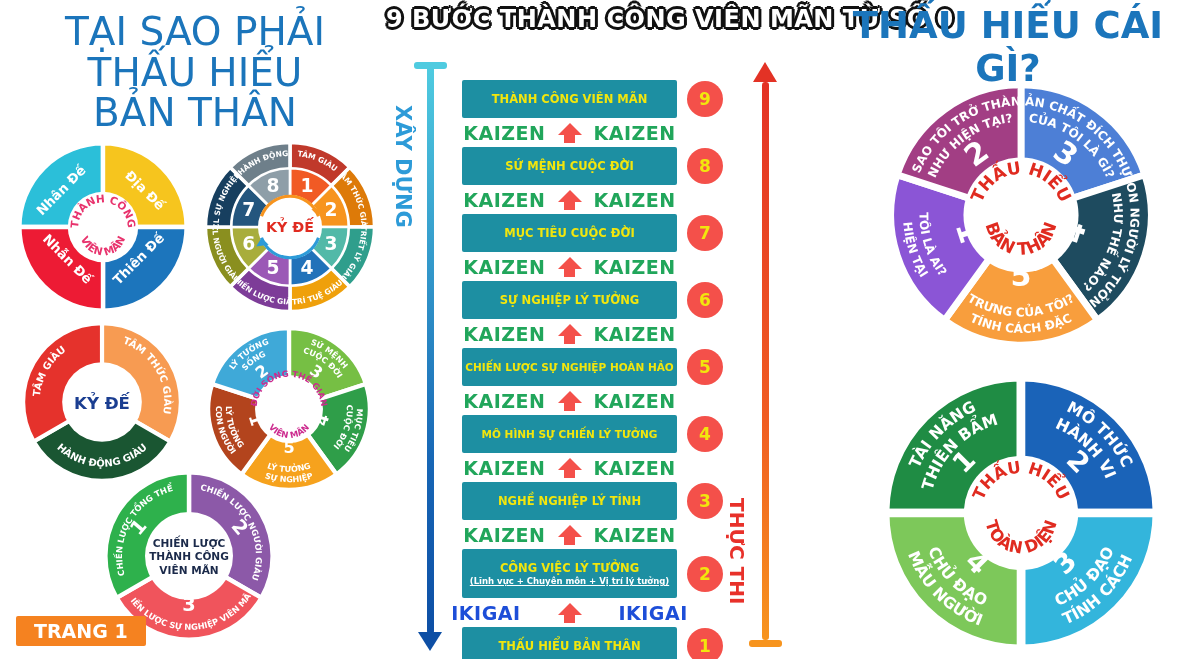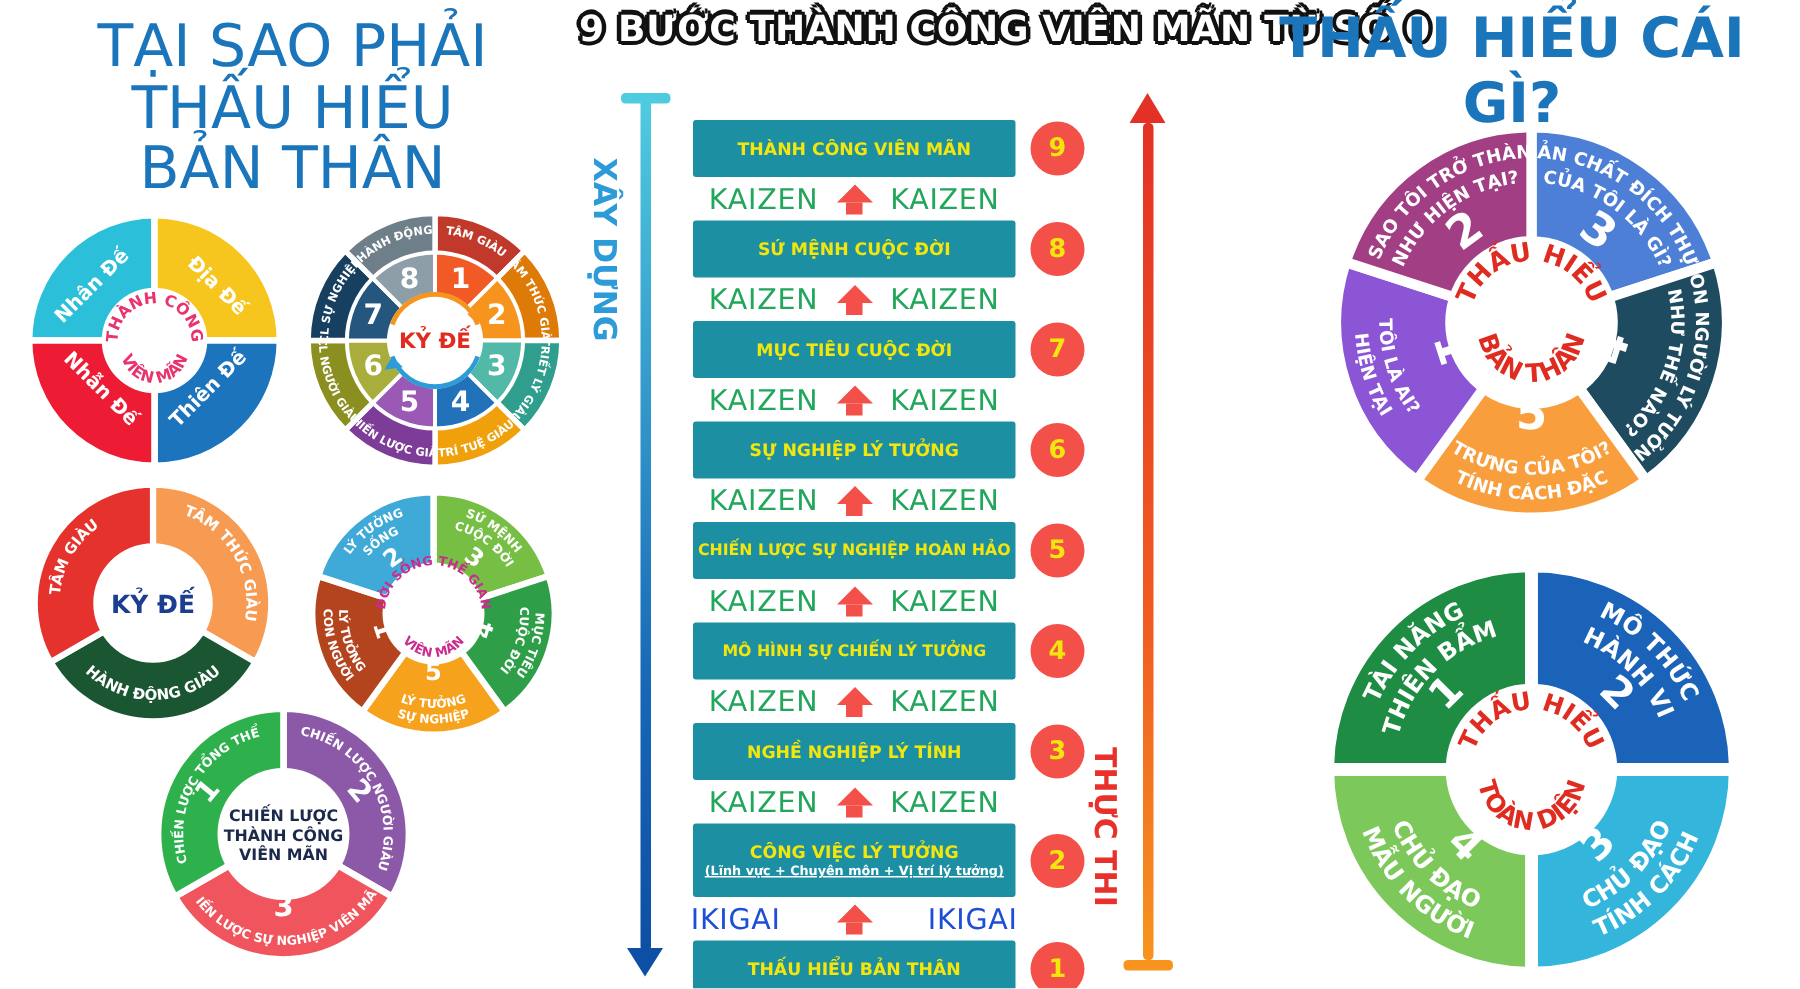--- a/index.html
+++ b/index.html
@@ -19,21 +19,21 @@
   .bar-row{position:relative;height:38px;}
   .bar-row.tall{height:49px;}
   .bar{position:absolute;inset:0;background:#1D8FA2;border-radius:2px;display:flex;
        flex-direction:column;align-items:center;justify-content:center;}
   .bar-label{color:#F2E60D;font-weight:bold;font-size:11.5px;white-space:nowrap;}
   .bar-sub{color:#ffffff;font-weight:bold;font-size:8.5px;margin-top:1px;white-space:nowrap;text-decoration:underline;}
   .num-circle{position:absolute;right:-46px;top:50%;transform:translateY(-50%);
       width:36px;height:36px;border-radius:50%;background:#F4504A;color:#F2E60D;
       font-weight:bold;font-size:17px;display:flex;align-items:center;justify-content:center;}
   .conn{height:29px;display:flex;align-items:center;justify-content:center;gap:12px;
-        color:#21A65B;font-weight:normal;font-size:19px;letter-spacing:0.5px;}
+        color:#21A65B;font-weight:bold;font-size:19px;letter-spacing:0.5px;}
   .conn.purple{color:#1d4ed8;gap:37px;}
   .arr{display:inline-flex;flex-direction:column;align-items:center;}
   .arr .head{width:0;height:0;border-left:12px solid transparent;border-right:12px solid transparent;
              border-bottom:12px solid #F4504A;}
   .arr .stem{width:11px;height:8px;background:#F4504A;}
   
   .build-line{position:absolute;left:427px;top:66px;width:7px;height:568px;border-radius:3px;
       background:linear-gradient(#4FCBE0,#1766B5 70%,#0D4FA5);}
   .build-cap{position:absolute;left:414px;top:62px;width:33px;height:7px;background:#4FCBE0;border-radius:3px;}
   .build-head{position:absolute;left:418px;top:632px;width:0;height:0;
@@ -245,20 +245,21 @@
       <textPath href="#w5s3" startOffset="50%">CHIẾN LƯỢC SỰ NGHIỆP VIÊN MÃN</textPath></text>
     <text class="num" font-size="22" transform="translate(48,72) rotate(-50)">1</text>
     <text class="num" font-size="22" transform="translate(152,72) rotate(50)">2</text>
     <text class="num" font-size="22" transform="translate(100,162)">3</text>
     <circle cx="100" cy="100" r="50" fill="#fff"></circle>
     <text font-size="12" font-weight="bold" fill="#1B2A4A" text-anchor="middle" x="100" y="90">CHIẾN LƯỢC</text>
     <text font-size="12" font-weight="bold" fill="#1B2A4A" text-anchor="middle" x="100" y="105">THÀNH CÔNG</text>
     <text font-size="12" font-weight="bold" fill="#1B2A4A" text-anchor="middle" x="100" y="120">VIÊN MÃN</text>
   </svg>
 
+  <div class="page-badge">TRANG 1</div>
 
   <div class="center-title">9 BƯỚC THÀNH CÔNG VIÊN MÃN TỪ SỐ 0</div>
 
   <div class="build-cap"></div>
   <div class="build-line"></div>
   <div class="build-head"></div>
   <div class="v-label build-label">XÂY DỰNG</div>
 
   <div class="exec-head"></div>
   <div class="exec-line"></div>

